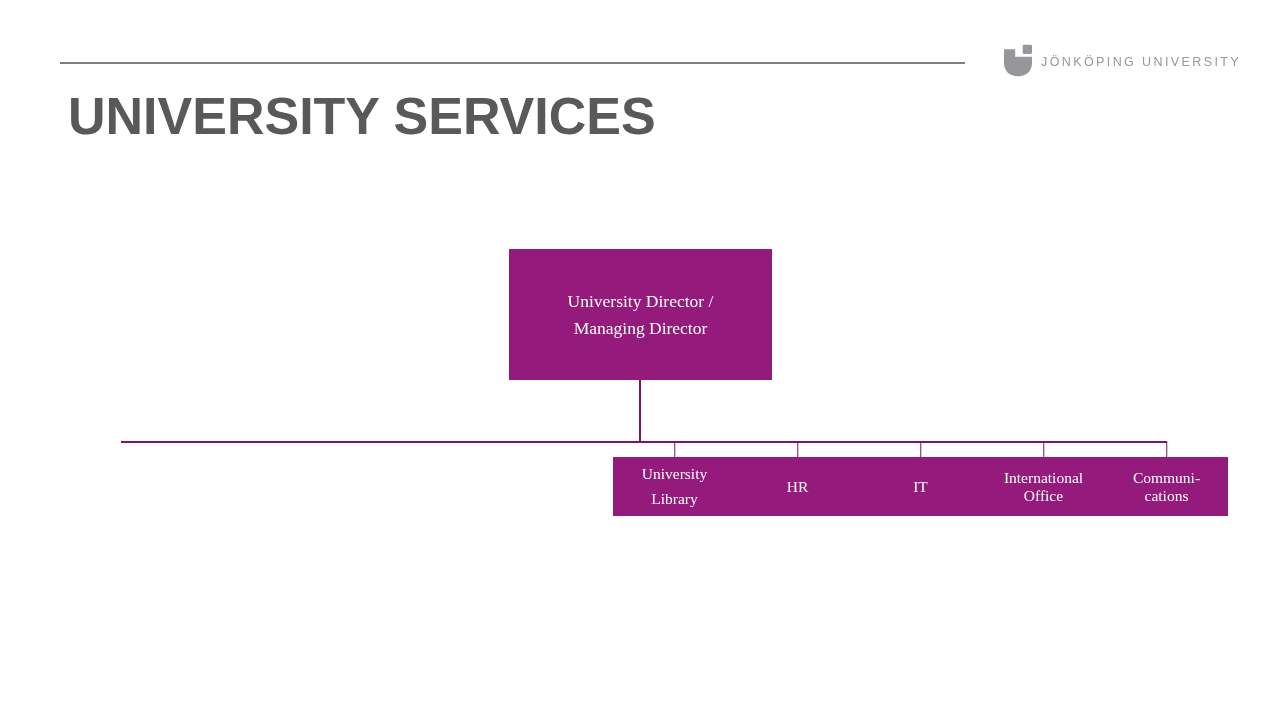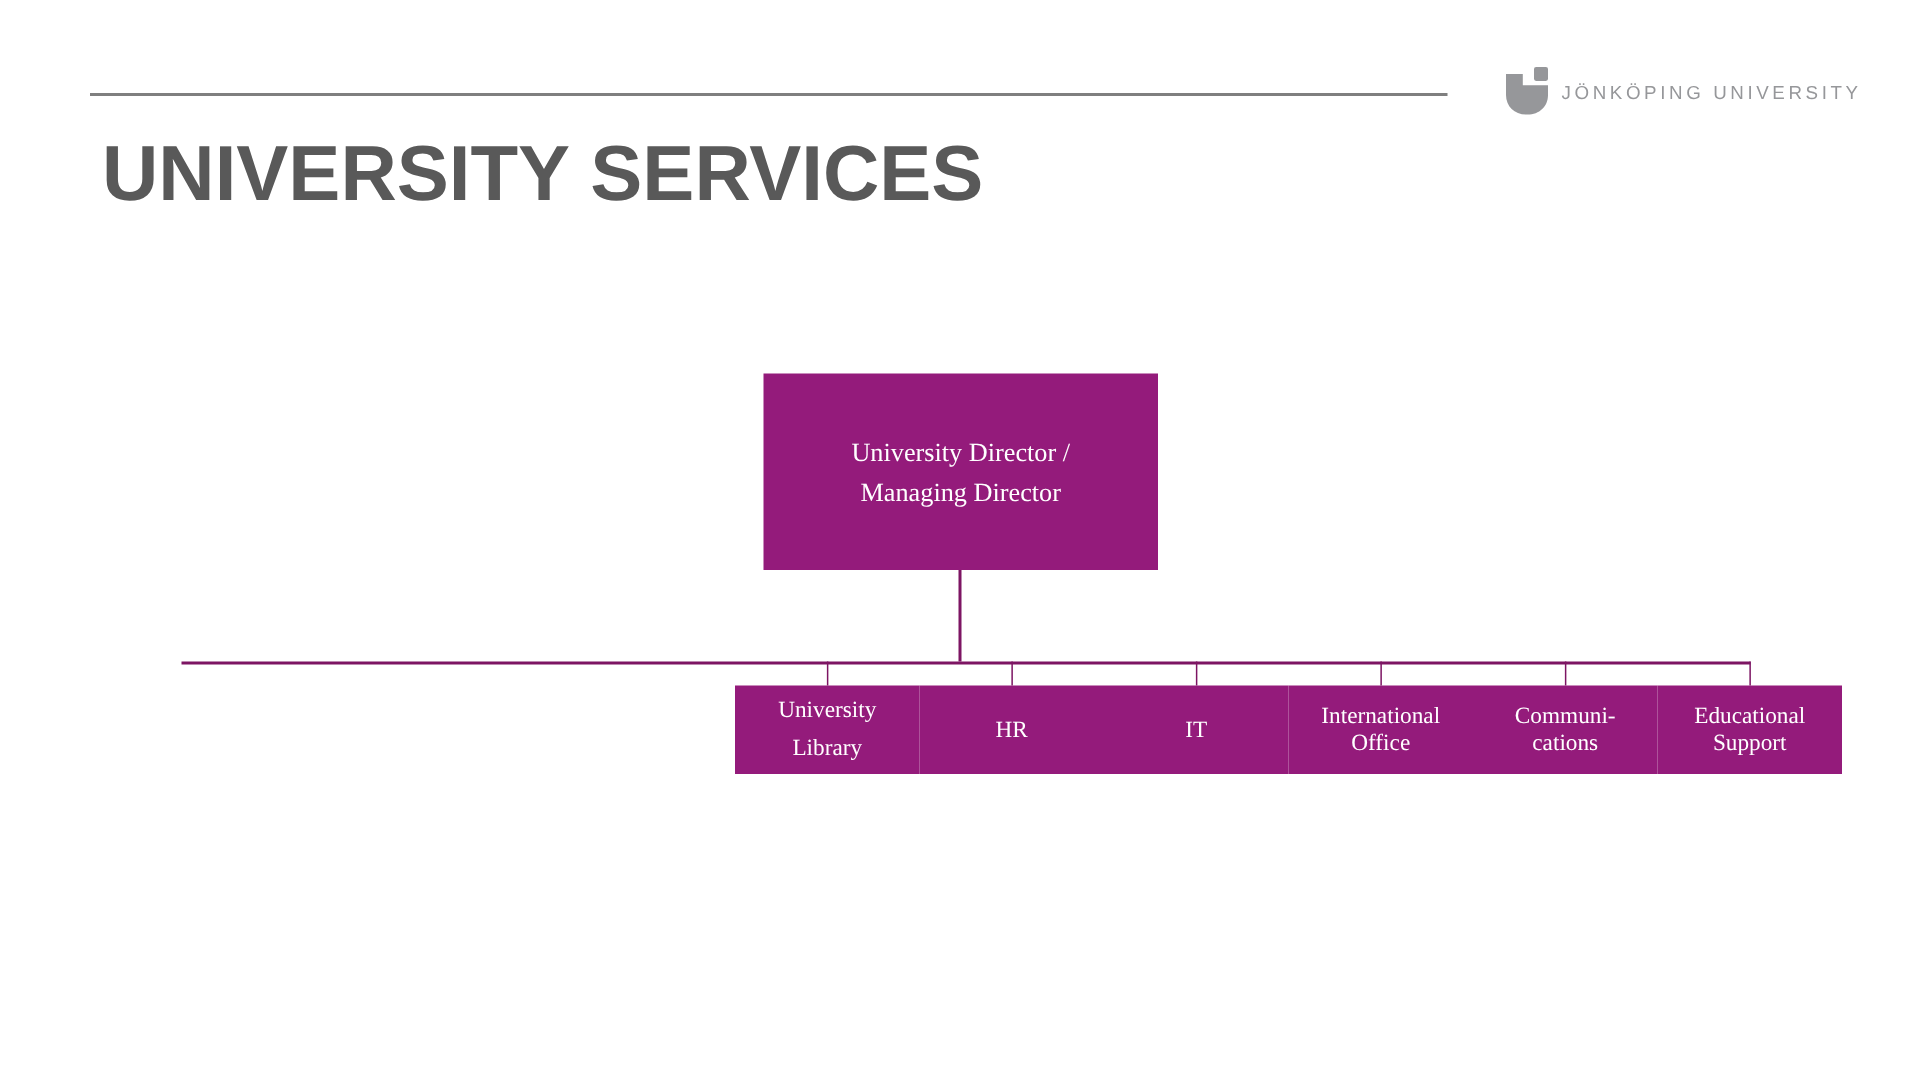--- a/index.html
+++ b/index.html
@@ -160,18 +160,16 @@
 
     <div class="children">
       <div class="child loose">University
 Library</div>
       <div class="child">HR</div>
       <div class="child">IT</div>
       <div class="child">International
 Office</div>
       <div class="child">Communi-
 cations</div>
-      <div class="child">Educational
-Support</div>
     </div>
 
   </div>
 </div>
 
 </body></html>

